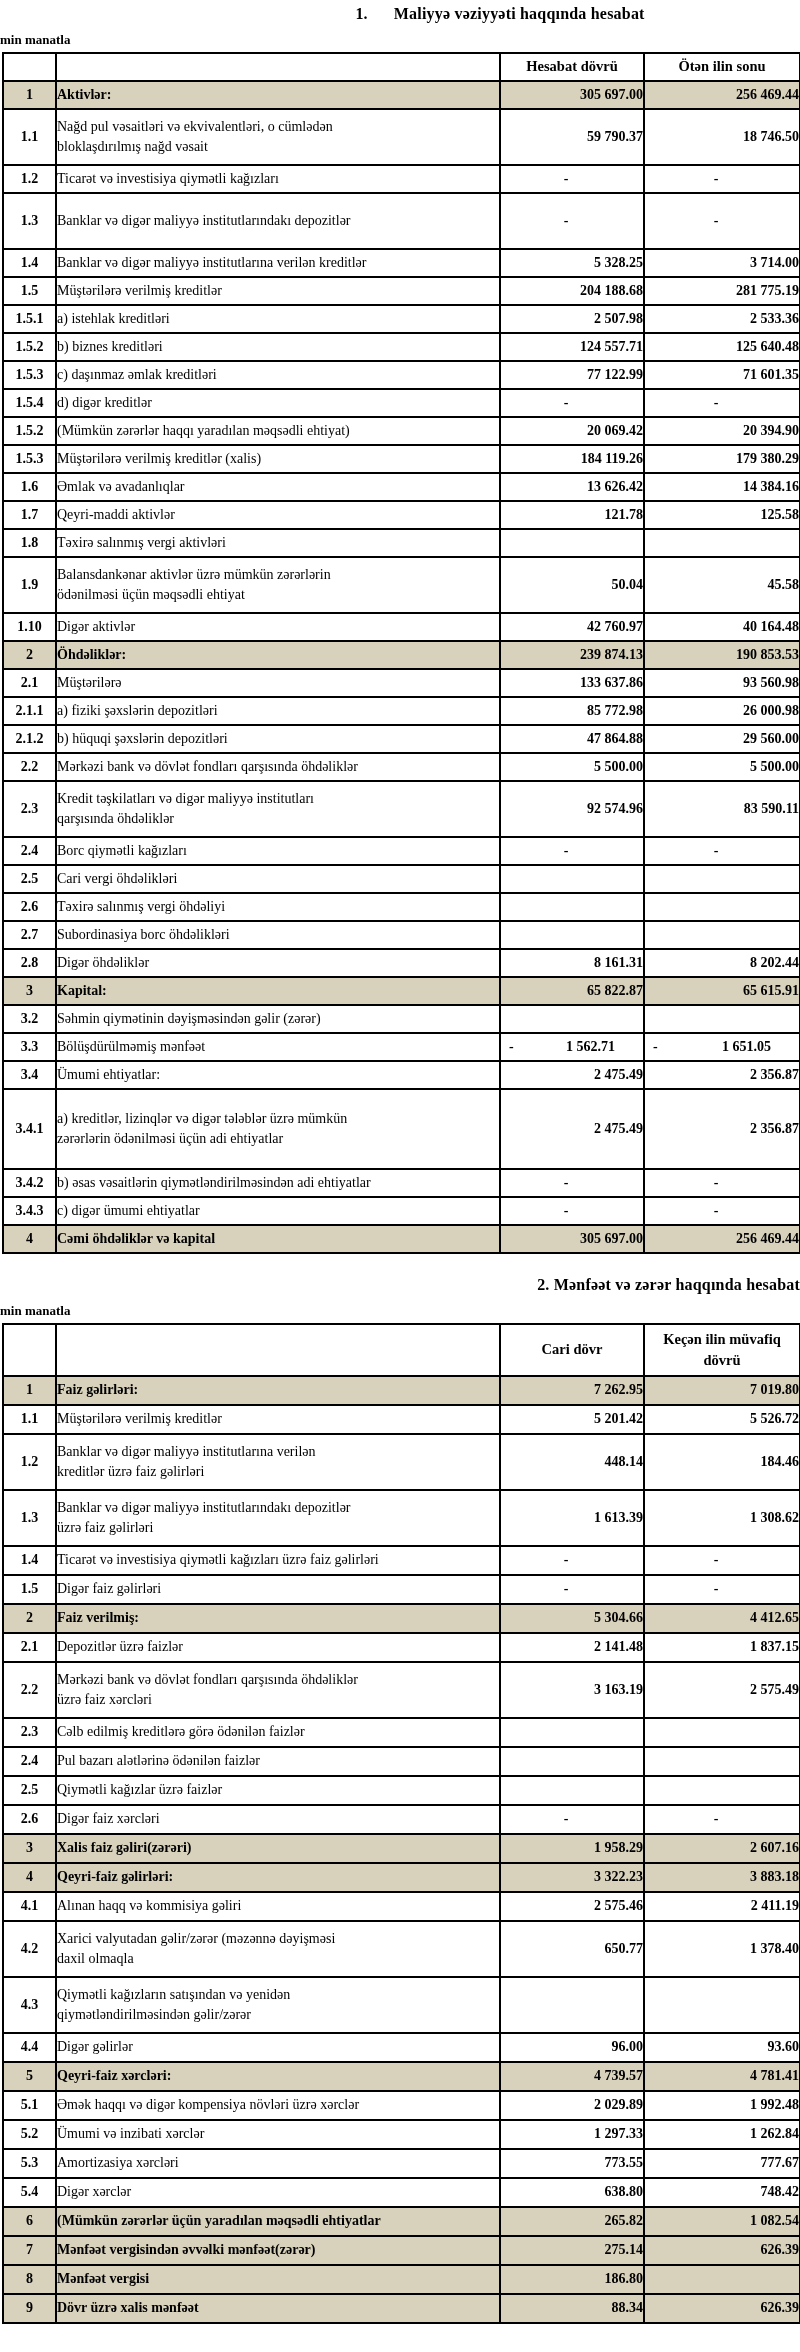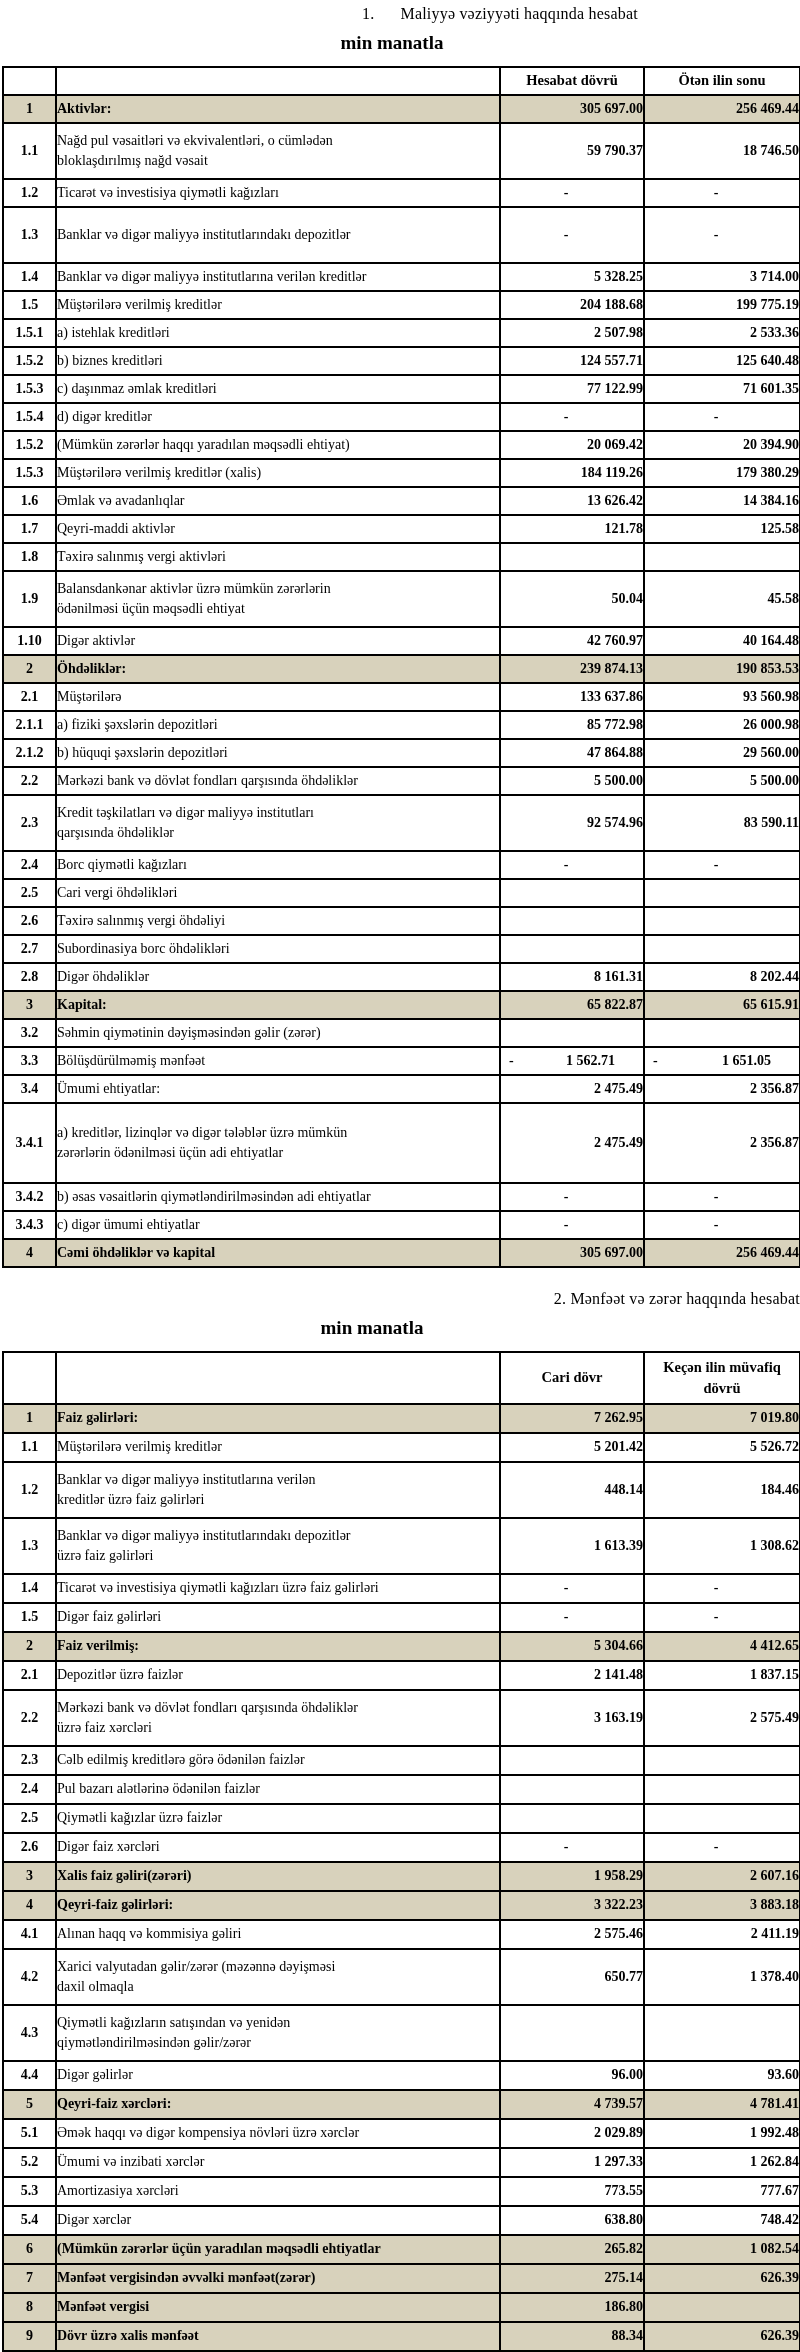--- a/index.html
+++ b/index.html
@@ -6,41 +6,41 @@
   body{
     width:800px;height:2352px;
     font-family:"Liberation Serif", serif;
     color:#000;
     position:relative;
     overflow:hidden;
   }
   .page{padding-top:5px;}
   .doc-title{
     text-align:center;
-    font-weight:normal;
+    font-weight:bold;
     font-size:16px;
     padding-left:200px; 
     letter-spacing:.2px;
   }
   .doc-title .tnum{margin-right:26px;}
   .unit-line{
-    text-align:center;
+    text-align:left;
     font-weight:bold;
-    font-size:19px;
+    font-size:13px;
     margin-top:9px;
   }
   .unit1{padding-right:16px;}
   .unit2{padding-right:56px;}
   .title2{margin-top:22px;text-align:right;}
   table.fin{
     border-collapse:collapse;
     table-layout:fixed;
     width:797px;
     margin-left:2px;
-    margin-top:12px;
+    margin-top:4px;
     border-radius:24px;
   }
   table.fin td{
     border:2px solid #000;
     padding:0;
     vertical-align:middle;
     font-size:14px;
     line-height:1.45;
     overflow:hidden;
   }
@@ -118,21 +118,21 @@
         <tr class="h1">
           <td class="no">1.4</td>
           <td class="lbl clip">Banklar və digər maliyyə institutlarına verilən kreditlər</td>
           <td class="val">5 328.25</td>
           <td class="val">3 714.00</td>
         </tr>
         <tr class="h1">
           <td class="no">1.5</td>
           <td class="lbl">Müştərilərə verilmiş kreditlər</td>
           <td class="val">204 188.68</td>
-          <td class="val">199 775.19</td>
+          <td class="val">281 775.19</td>
         </tr>
         <tr class="h1">
           <td class="no">1.5.1</td>
           <td class="lbl">a) istehlak kreditləri</td>
           <td class="val">2 507.98</td>
           <td class="val">2 533.36</td>
         </tr>
         <tr class="h1">
           <td class="no">1.5.2</td>
           <td class="lbl">b) biznes kreditləri</td>

